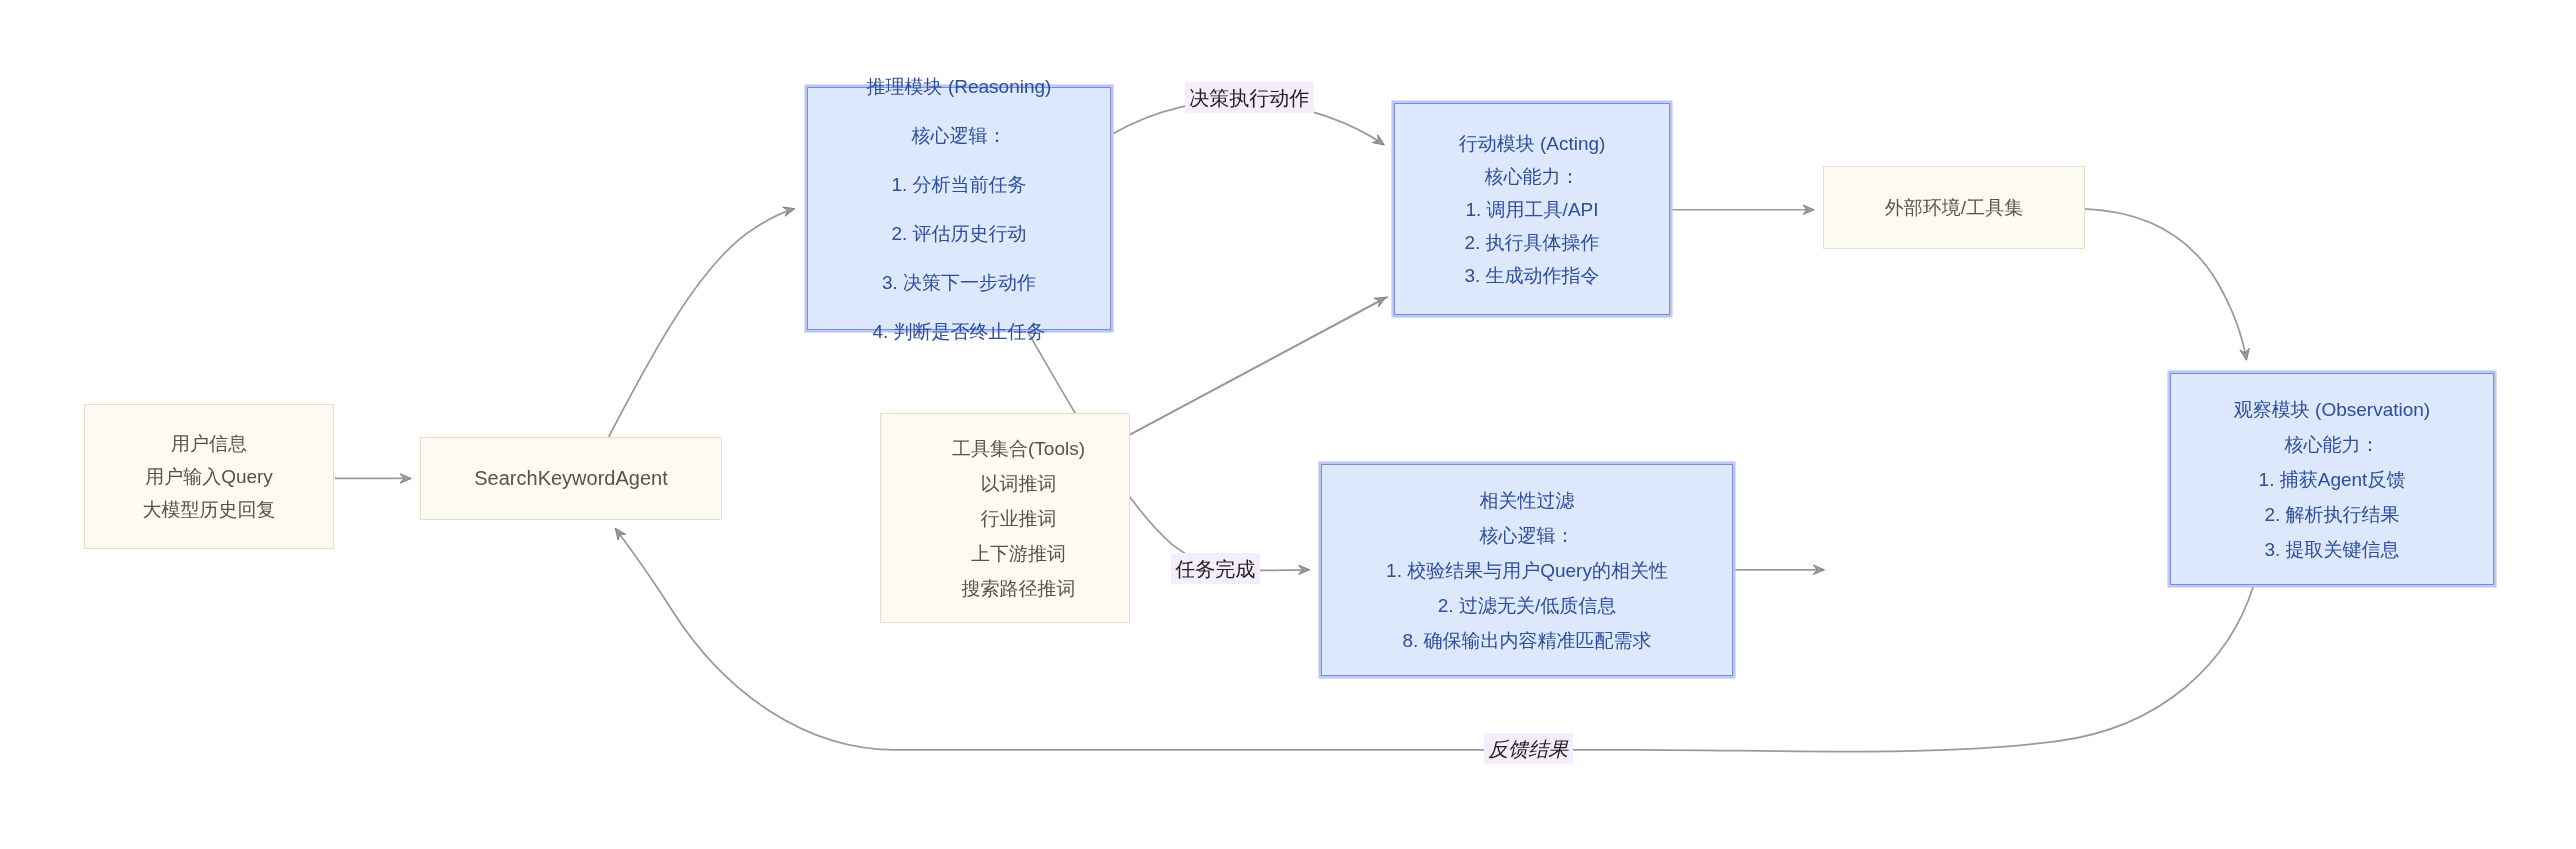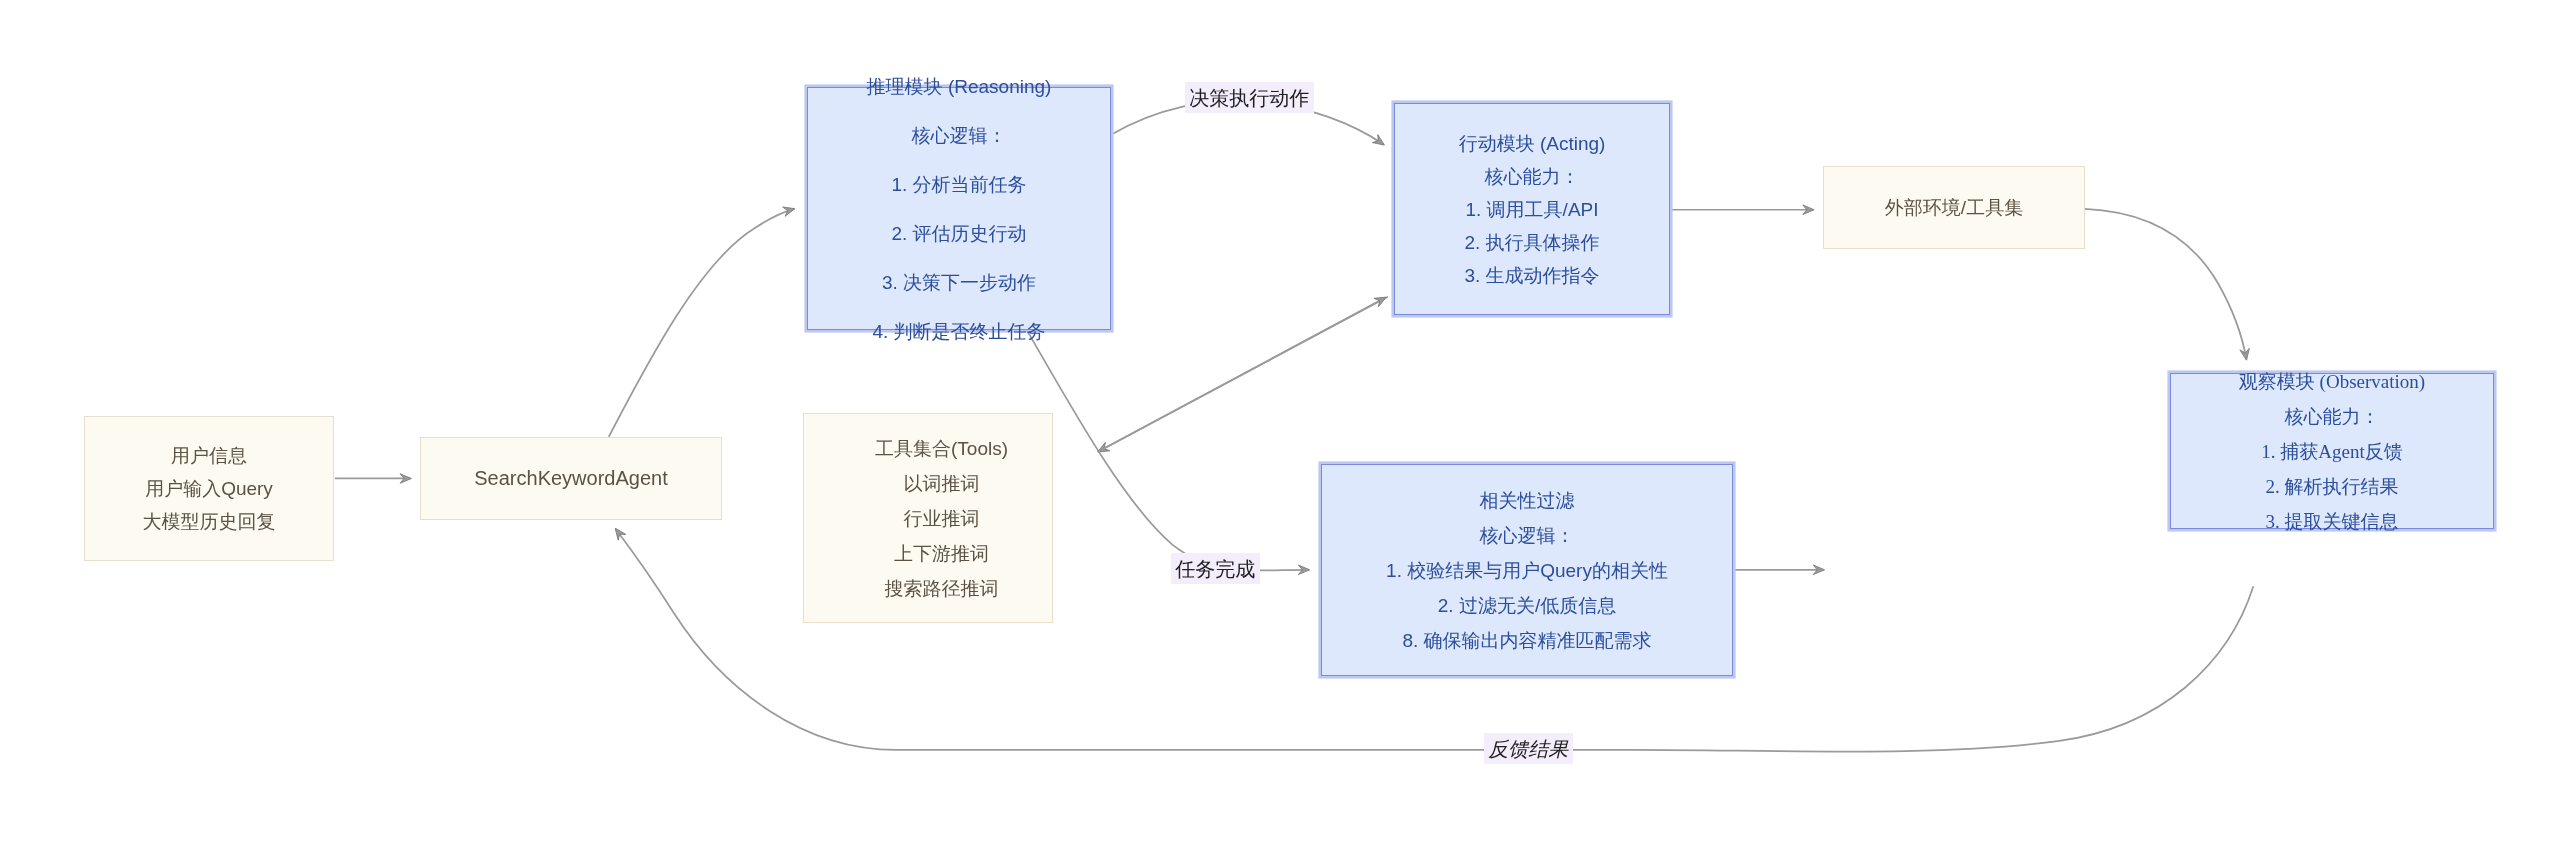--- a/index.html
+++ b/index.html
@@ -41,21 +41,21 @@
       <path d="M 1181 380 C 1232 468 1292 578 1348 626 C 1396 664 1442 655 1505 655" marker-end="url(#arr)"></path>
       <path d="M 1596 341 L 1263 519" marker-end="url(#arr)"></path>
       <path d="M 1263 519 L 1593 342" marker-end="url(#arr)"></path>
       <path d="M 1920 241 L 2085 241" marker-end="url(#arr)"></path>
       <path d="M 2397 240 C 2468 243 2519 272 2550 325 C 2570 360 2579 390 2583 413" marker-end="url(#arr)"></path>
       <path d="M 1993 655 L 2097 655" marker-end="url(#arr)"></path>
       <path d="M 2591 674 C 2563 762 2486 836 2366 852 C 2225 871 2040 862 1880 862 L 1030 862 C 925 862 833 795 775 705 C 748 662 723 628 708 608" marker-end="url(#arr)"></path>
     </g>
   </svg>
 
-  <div class="node cream" style="left:84px;top:416px;width:250px;height:145px;">
+  <div class="node cream" style="left:84px;top:404px;width:250px;height:145px;">
     <div class="ln">用户信息</div>
     <div class="ln">用户输入Query</div>
     <div class="ln">大模型历史回复</div>
   </div>
 
   <div class="node cream" style="left:420px;top:437px;width:302px;height:83px;">
     <div class="ln big">SearchKeywordAgent</div>
   </div>
 
   <div class="node blue" style="left:807px;top:87px;width:304px;height:243px;gap:16px;">
@@ -72,38 +72,38 @@
     <div class="ln">核心能力：</div>
     <div class="ln">1. 调用工具/API</div>
     <div class="ln">2. 执行具体操作</div>
     <div class="ln">3. 生成动作指令</div>
   </div>
 
   <div class="node cream" style="left:1823px;top:166px;width:262px;height:83px;">
     <div class="ln">外部环境/工具集</div>
   </div>
 
-  <div class="node cream wide-lines" style="left:803px;top:413px;width:250px;height:210px;padding-left:27px;">
+  <div class="node cream wide-lines" style="left:880px;top:413px;width:250px;height:210px;padding-left:27px;">
     <div class="ln">工具集合(Tools)</div>
     <div class="ln">以词推词</div>
     <div class="ln">行业推词</div>
     <div class="ln">上下游推词</div>
     <div class="ln">搜索路径推词</div>
   </div>
 
   <div class="node blue wide-lines" style="left:1321px;top:464px;width:412px;height:212px;">
     <div class="ln">相关性过滤</div>
     <div class="ln">核心逻辑：</div>
     <div class="ln">1. 校验结果与用户Query的相关性</div>
     <div class="ln">2. 过滤无关/低质信息</div>
     <div class="ln">8. 确保输出内容精准匹配需求</div>
   </div>
 
 
-  <div class="node blue wide-lines" style="left:2170px;top:373px;width:324px;height:156px;font-family:Liberation Serif, serif;">
+  <div class="node blue wide-lines" style="left:2170px;top:373px;width:324px;height:212px;">
     <div class="ln">观察模块 (Observation)</div>
     <div class="ln">核心能力：</div>
     <div class="ln">1. 捕获Agent反馈</div>
     <div class="ln">2. 解析执行结果</div>
     <div class="ln">3. 提取关键信息</div>
   </div>
 
   <div class="edge-label" style="left:1185px;top:82px;">决策执行动作</div>
   <div class="edge-label" style="left:1171px;top:553px;">任务完成</div>
   <div class="edge-label" style="left:1484px;top:733px;font-style:italic;">反馈结果</div>

